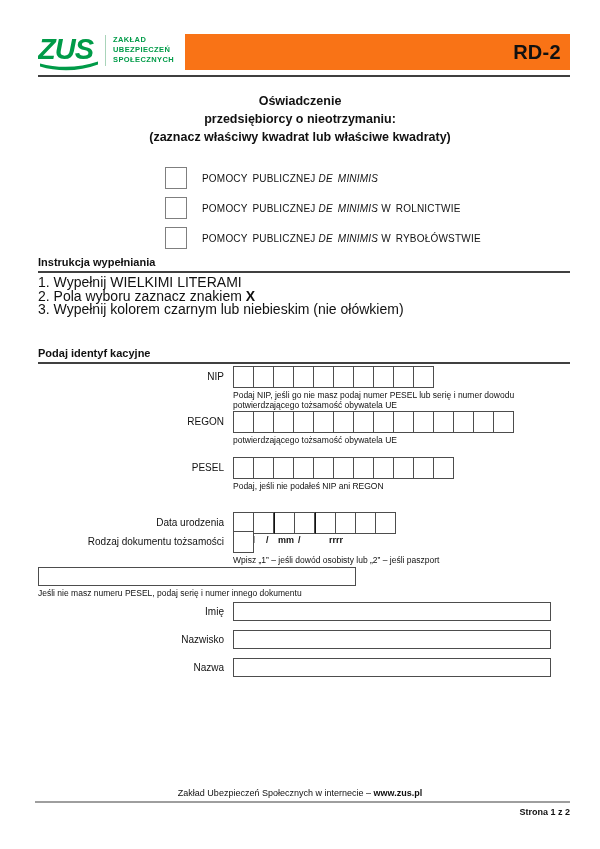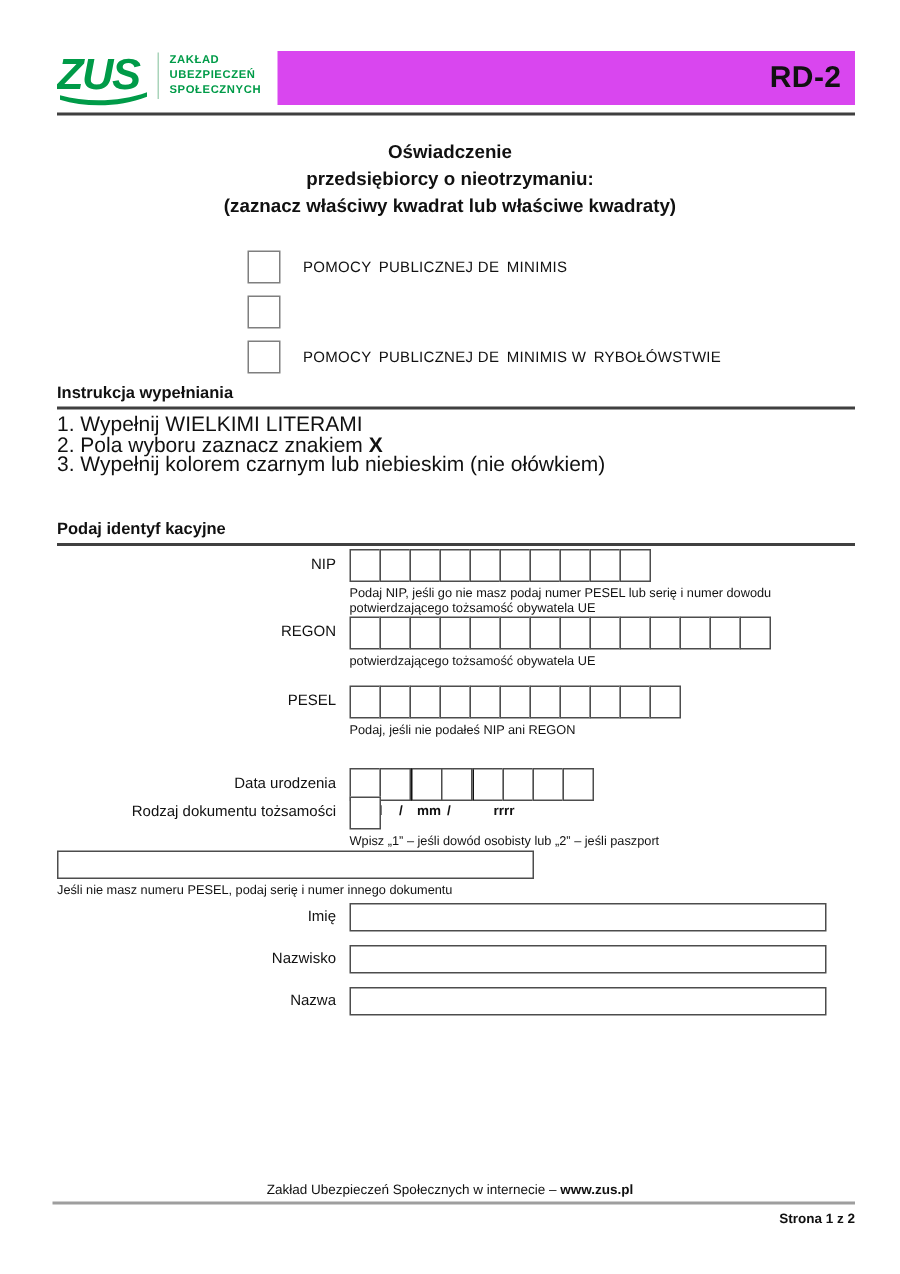--- a/index.html
+++ b/index.html
@@ -7,33 +7,33 @@
     position:relative; width:600px; height:849px; margin:0 auto;
     background:#ffffff; overflow:hidden; color:#111;
     font-family:"Liberation Sans","DejaVu Sans",sans-serif;
   }
   
   .header { position:absolute; left:38px; top:31px; width:532px; height:42px; }
   .logo-zus { position:absolute; left:0; top:1px; }
   .logo-sep { position:absolute; left:67px; top:4px; width:1px; height:31px; background:#a9d4ba; }
   .org-name { position:absolute; left:75px; top:4px; font-size:7.5px; font-weight:bold;
               color:#009b48; line-height:10px; letter-spacing:0.4px; }
-  .band { position:absolute; left:147px; top:3px; width:385px; height:36px; background:#d946ef; }
+  .band { position:absolute; left:147px; top:3px; width:385px; height:36px; background:#f97316; }
   .form-code { position:absolute; right:9px; top:0; line-height:36px; font-size:20px;
                font-weight:bold; color:#111; letter-spacing:0.3px; }
   .header-rule { position:absolute; left:38px; top:75px; width:532px; height:2px; background:#3f3f3f; }
   
   .title-block { position:absolute; left:0; top:92px; width:600px; text-align:center;
                  font-size:12.5px; font-weight:bold; line-height:18px; }
   
   .checkbox-group { position:absolute; left:165px; top:167px; }
   .cb-row { display:flex; align-items:center; margin-bottom:8px; height:22px; }
   .cb-box { width:20px; height:20px; border:1px solid #7f7f7f; background:#fff; flex:0 0 auto; }
   .cb-label { margin-left:15px; font-size:10px; word-spacing:2px; letter-spacing:0.2px; white-space:nowrap; }
-  .cb-italic { margin:0 3px; }
+  .cb-italic { font-style:italic; margin:0 3px; }
   
   .section-heading { position:absolute; left:38px; width:532px; font-size:11px; font-weight:bold;
                      padding-bottom:3px; border-bottom:2px solid #404040; }
   .instr-items { position:absolute; left:38px; top:276px; width:532px; font-size:14px; line-height:13.5px; }
   
   .form-row { position:absolute; left:38px; width:532px; display:flex; }
   .row-label { width:195px; box-sizing:border-box; text-align:right; padding-right:9px;
                font-size:10px; line-height:22px; white-space:nowrap; }
   .form-row.thin .row-label { line-height:19px; }
   .row-field { flex:1; }
@@ -86,20 +86,21 @@
     <div>(zaznacz właściwy kwadrat lub właściwe kwadraty)</div>
   </div>
 
   <div class="checkbox-group">
     <div class="cb-row">
       <div class="cb-box"></div>
       <div class="cb-label"><span>POMOCY PUBLICZNEJ</span><span class="cb-italic">DE MINIMIS</span><span></span></div>
     </div>
     <div class="cb-row">
       <div class="cb-box"></div>
+      <div class="cb-label"><span>POMOCY PUBLICZNEJ</span><span class="cb-italic">DE MINIMIS</span><span>W ROLNICTWIE</span></div>
     </div>
     <div class="cb-row">
       <div class="cb-box"></div>
       <div class="cb-label"><span>POMOCY PUBLICZNEJ</span><span class="cb-italic">DE MINIMIS</span><span>W RYBOŁÓWSTWIE</span></div>
     </div>
   </div>
 
   <div class="section-heading" style="top:256px">Instrukcja wypełniania</div>
   <div class="instr-items">
     <div><span>1. Wypełnij WIELKIMI LITERAMI</span><span class="b"></span></div>

